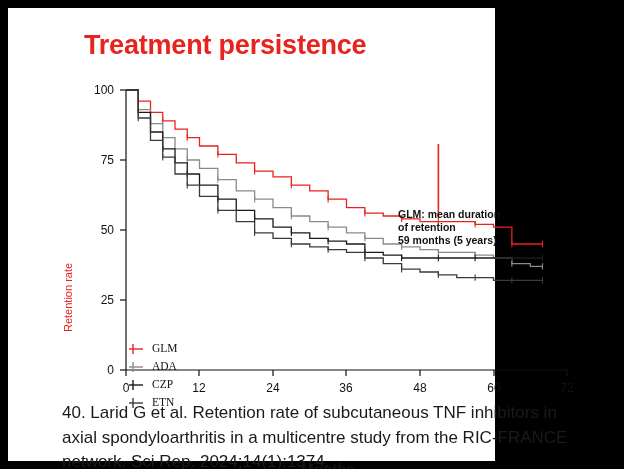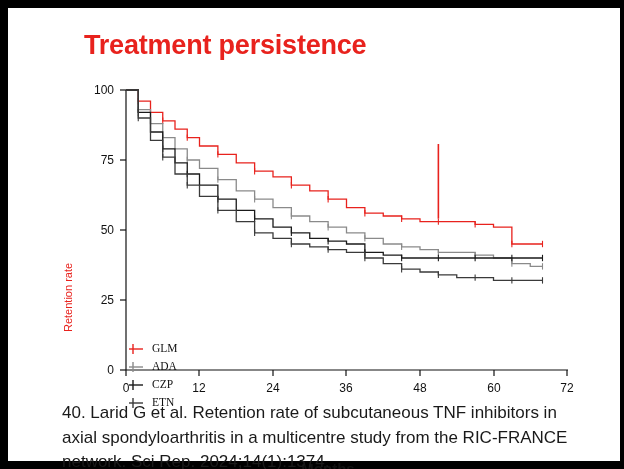--- a/index.html
+++ b/index.html
@@ -17,21 +17,21 @@
     position: absolute;
     left: 0; top: 0;
     width: 624px;
     height: 469px;
     background: #000;
   }
   #card {
     position: absolute;
     left: 8px;
     top: 8px;
-    width: 612px;
+    width: 487px;
     height: 453px;
     background: #ffffff;
   }
   #title {
     position: absolute;
     left: 76px;
     top: 22px;
     font-size: 27px;
     font-weight: bold;
     color: #e8221d;
@@ -218,20 +218,23 @@
             <line x1="443.875" x2="443.875" y1="197.2" y2="203.59999999999997" stroke="#3a3a3a" stroke-width="1.1"></line>
             <line x1="474.5" x2="474.5" y1="197.2" y2="203.59999999999997" stroke="#3a3a3a" stroke-width="1.1"></line>
           </g>
 
         <line id="ann-line" x1="370.375" y1="64" x2="370.375" y2="138.6" stroke="#e8221d" stroke-width="1.6"></line>
       </svg>
 
       <div id="ylabel">Retention rate</div>
       <div id="xlabel">Months</div>
 
+      <div id="annotation">GLM: mean duration
+of retention
+59 months (5 years)</div>
 
       <div id="legend">
         <div class="legend-row">
           <svg class="legend-mark" viewBox="0 0 16 12">
             <line x1="1" y1="6" x2="15" y2="6" stroke="#e8221d" stroke-width="1.4"></line>
             <line x1="5" y1="1" x2="5" y2="11" stroke="#e8221d" stroke-width="1.4"></line>
           </svg>
           <span class="legend-label">GLM</span>
         </div>
         <div class="legend-row">

